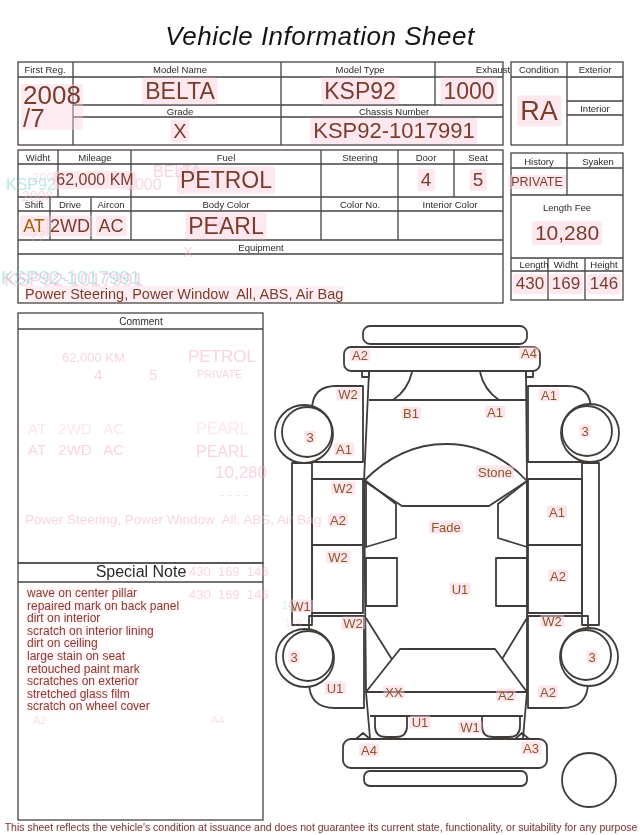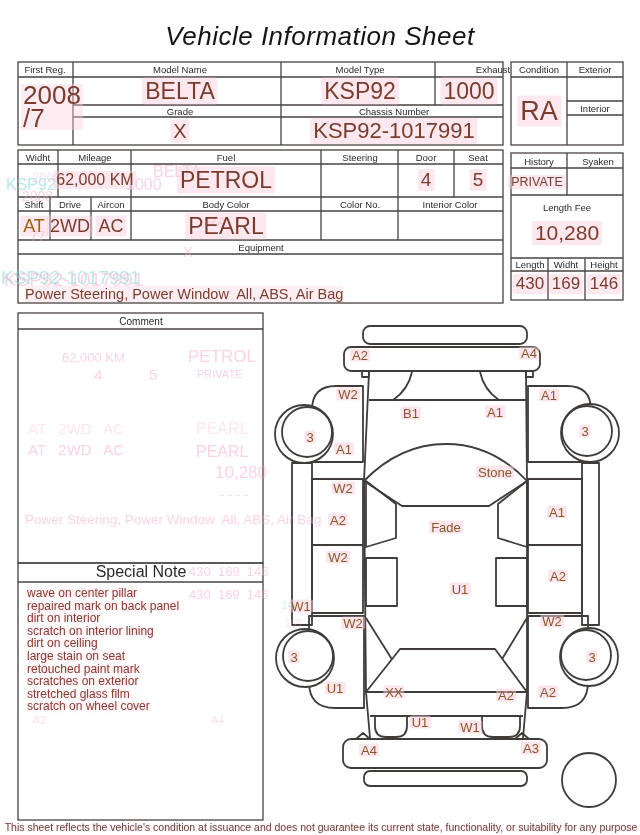--- a/index.html
+++ b/index.html
@@ -173,21 +173,21 @@
   <div class="cc val" style="left:478px;top:180px;font-size:19px;">5</div>
   <div class="cc val val-green" style="left:34px;top:226px;font-size:18px;">AT</div>
   <div class="cc val" style="left:70px;top:226px;font-size:18px;">2WD</div>
   <div class="cc val" style="left:111px;top:226px;font-size:18px;">AC</div>
   <div class="cc val" style="left:226px;top:226px;font-size:23px;">PEARL</div>
   <div class="abs equip" style="left:25px;top:286px;">Power Steering, Power Window  All, ABS, Air Bag</div>
 
   <div class="cc hdr" style="left:539px;top:161px;">History</div>
   <div class="cc hdr" style="left:562px;top:161px;margin-left:36px;">Syaken</div>
   <div class="cc hdr" style="left:567px;top:207px;">Length Fee</div>
-  <div class="cc hdr" style="left:530px;top:264px;">Length</div>
+  <div class="cc hdr" style="left:530px;top:264px;padding-left:8px;">Length</div>
   <div class="cc hdr" style="left:566px;top:264px;">Widht</div>
   <div class="cc hdr" style="left:604px;top:264px;">Height</div>
   <div class="cc val" style="left:537px;top:182px;font-size:12.5px;">PRIVATE</div>
   <div class="cc val" style="left:567px;top:233px;font-size:21px;">10,280</div>
   <div class="cc val" style="left:530px;top:284px;font-size:17px;">430</div>
   <div class="cc val" style="left:566px;top:284px;font-size:17px;">169</div>
   <div class="cc val" style="left:604px;top:284px;font-size:17px;">146</div>
 
   <div class="cc hdr" style="left:141px;top:321px;font-size:10px;">Comment</div>
   <div class="cc hdr" style="left:141px;top:572px;font-size:16px;">Special Note</div>

